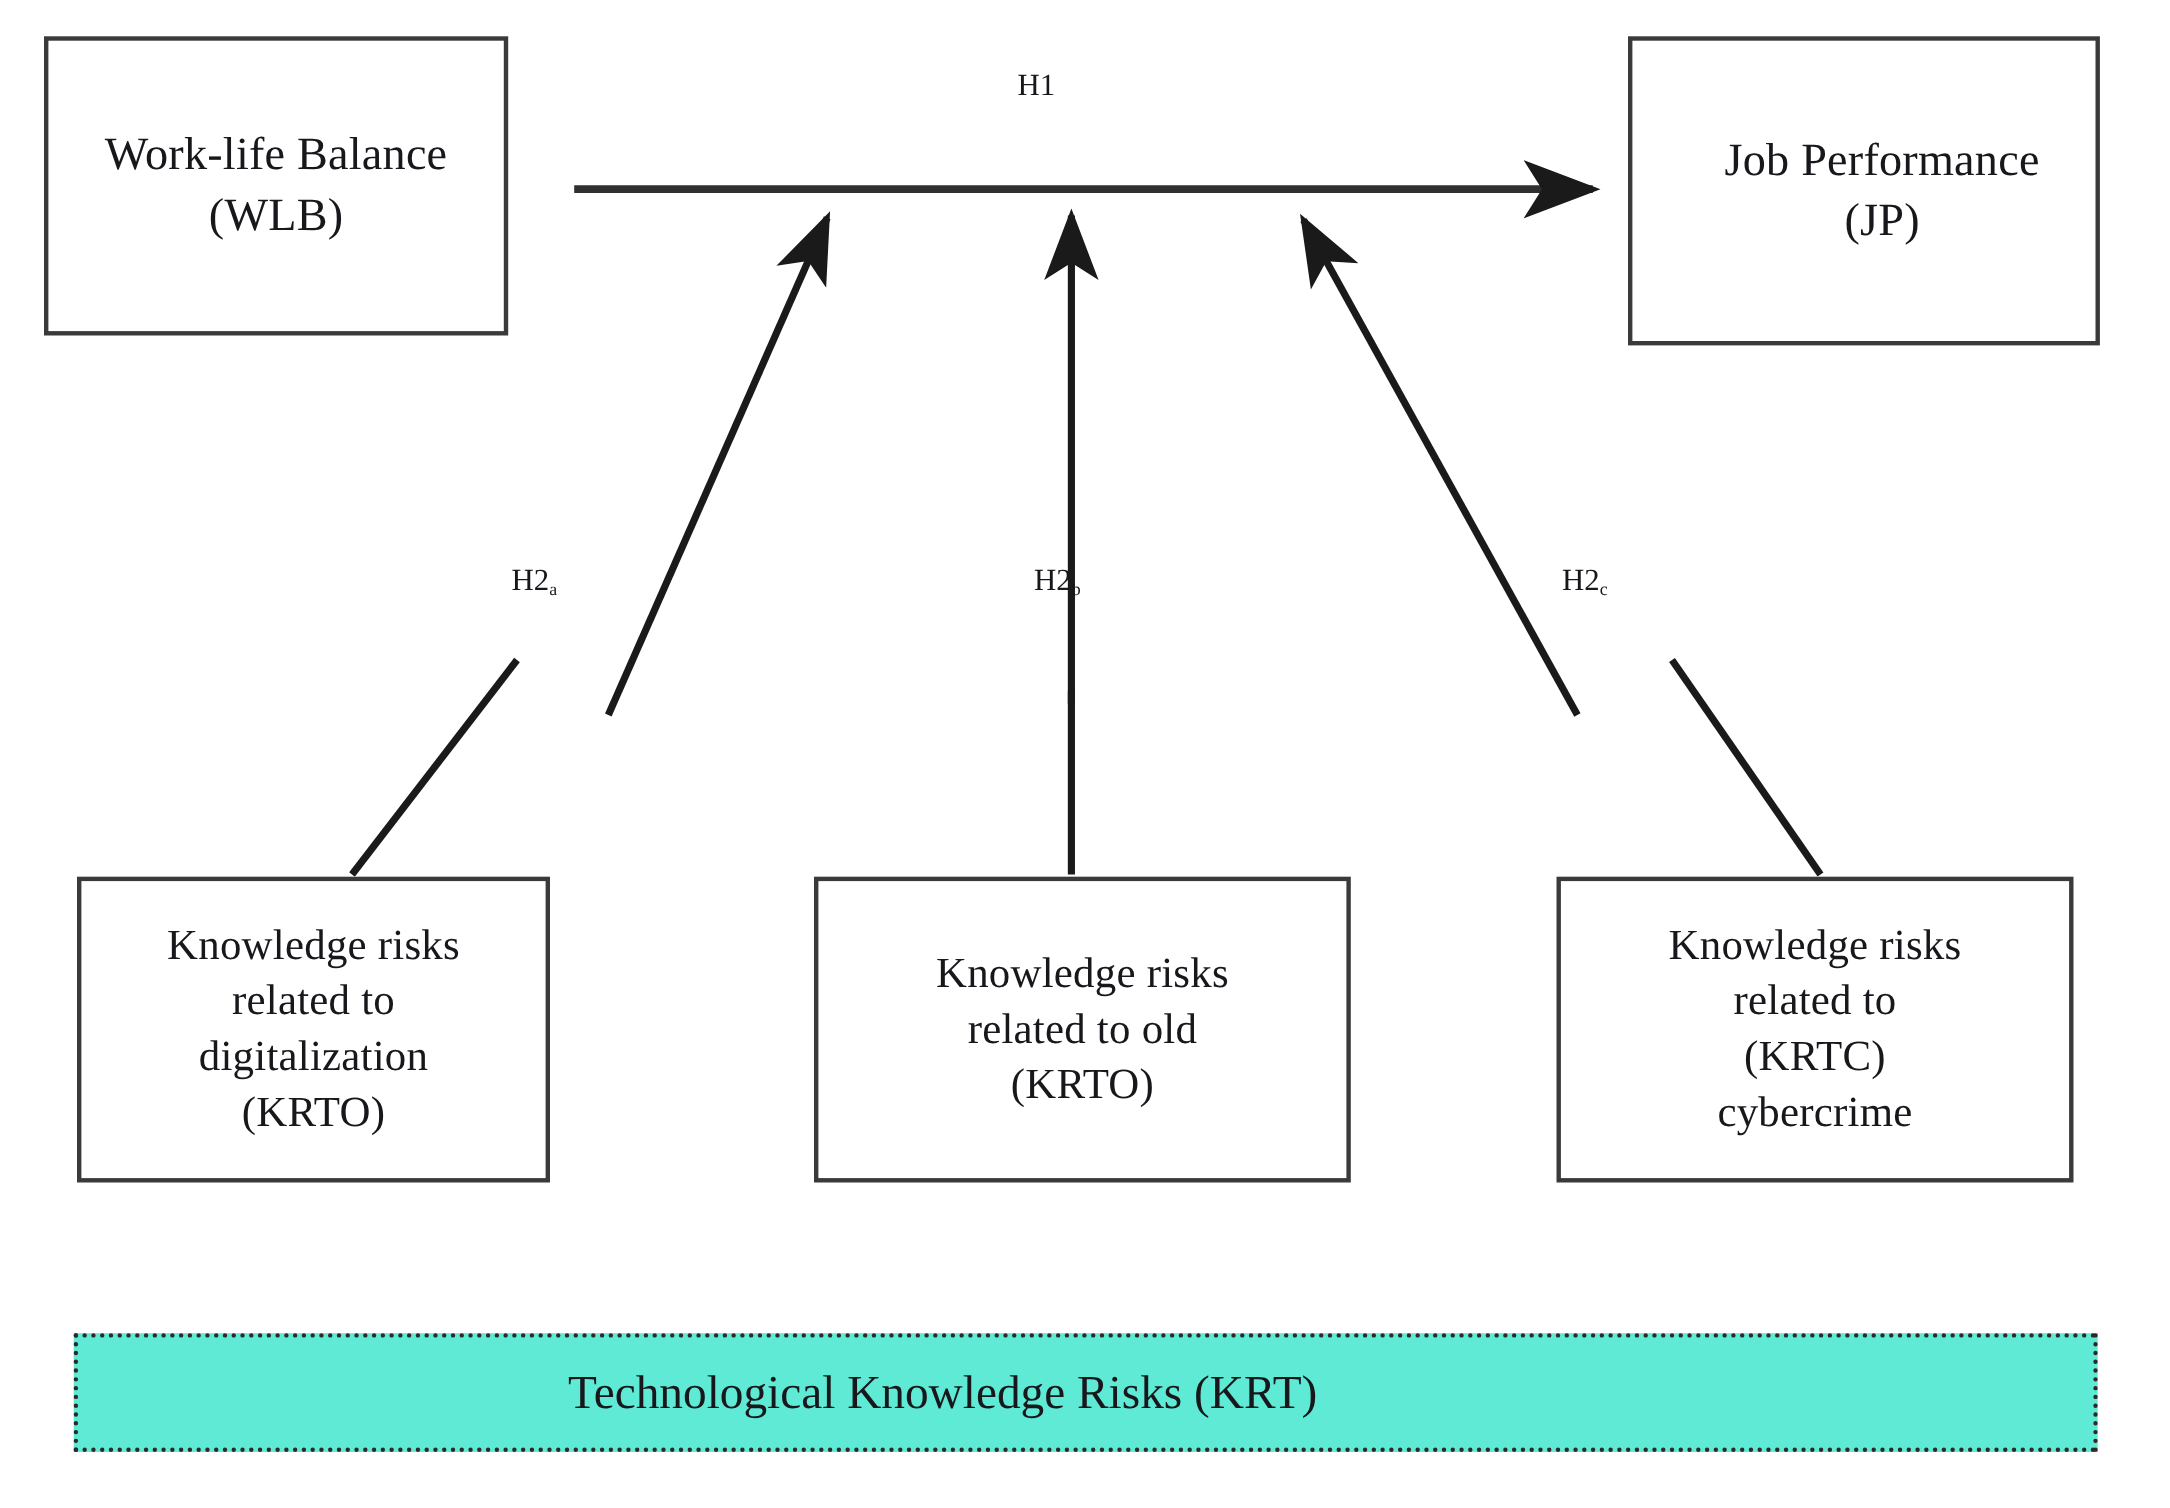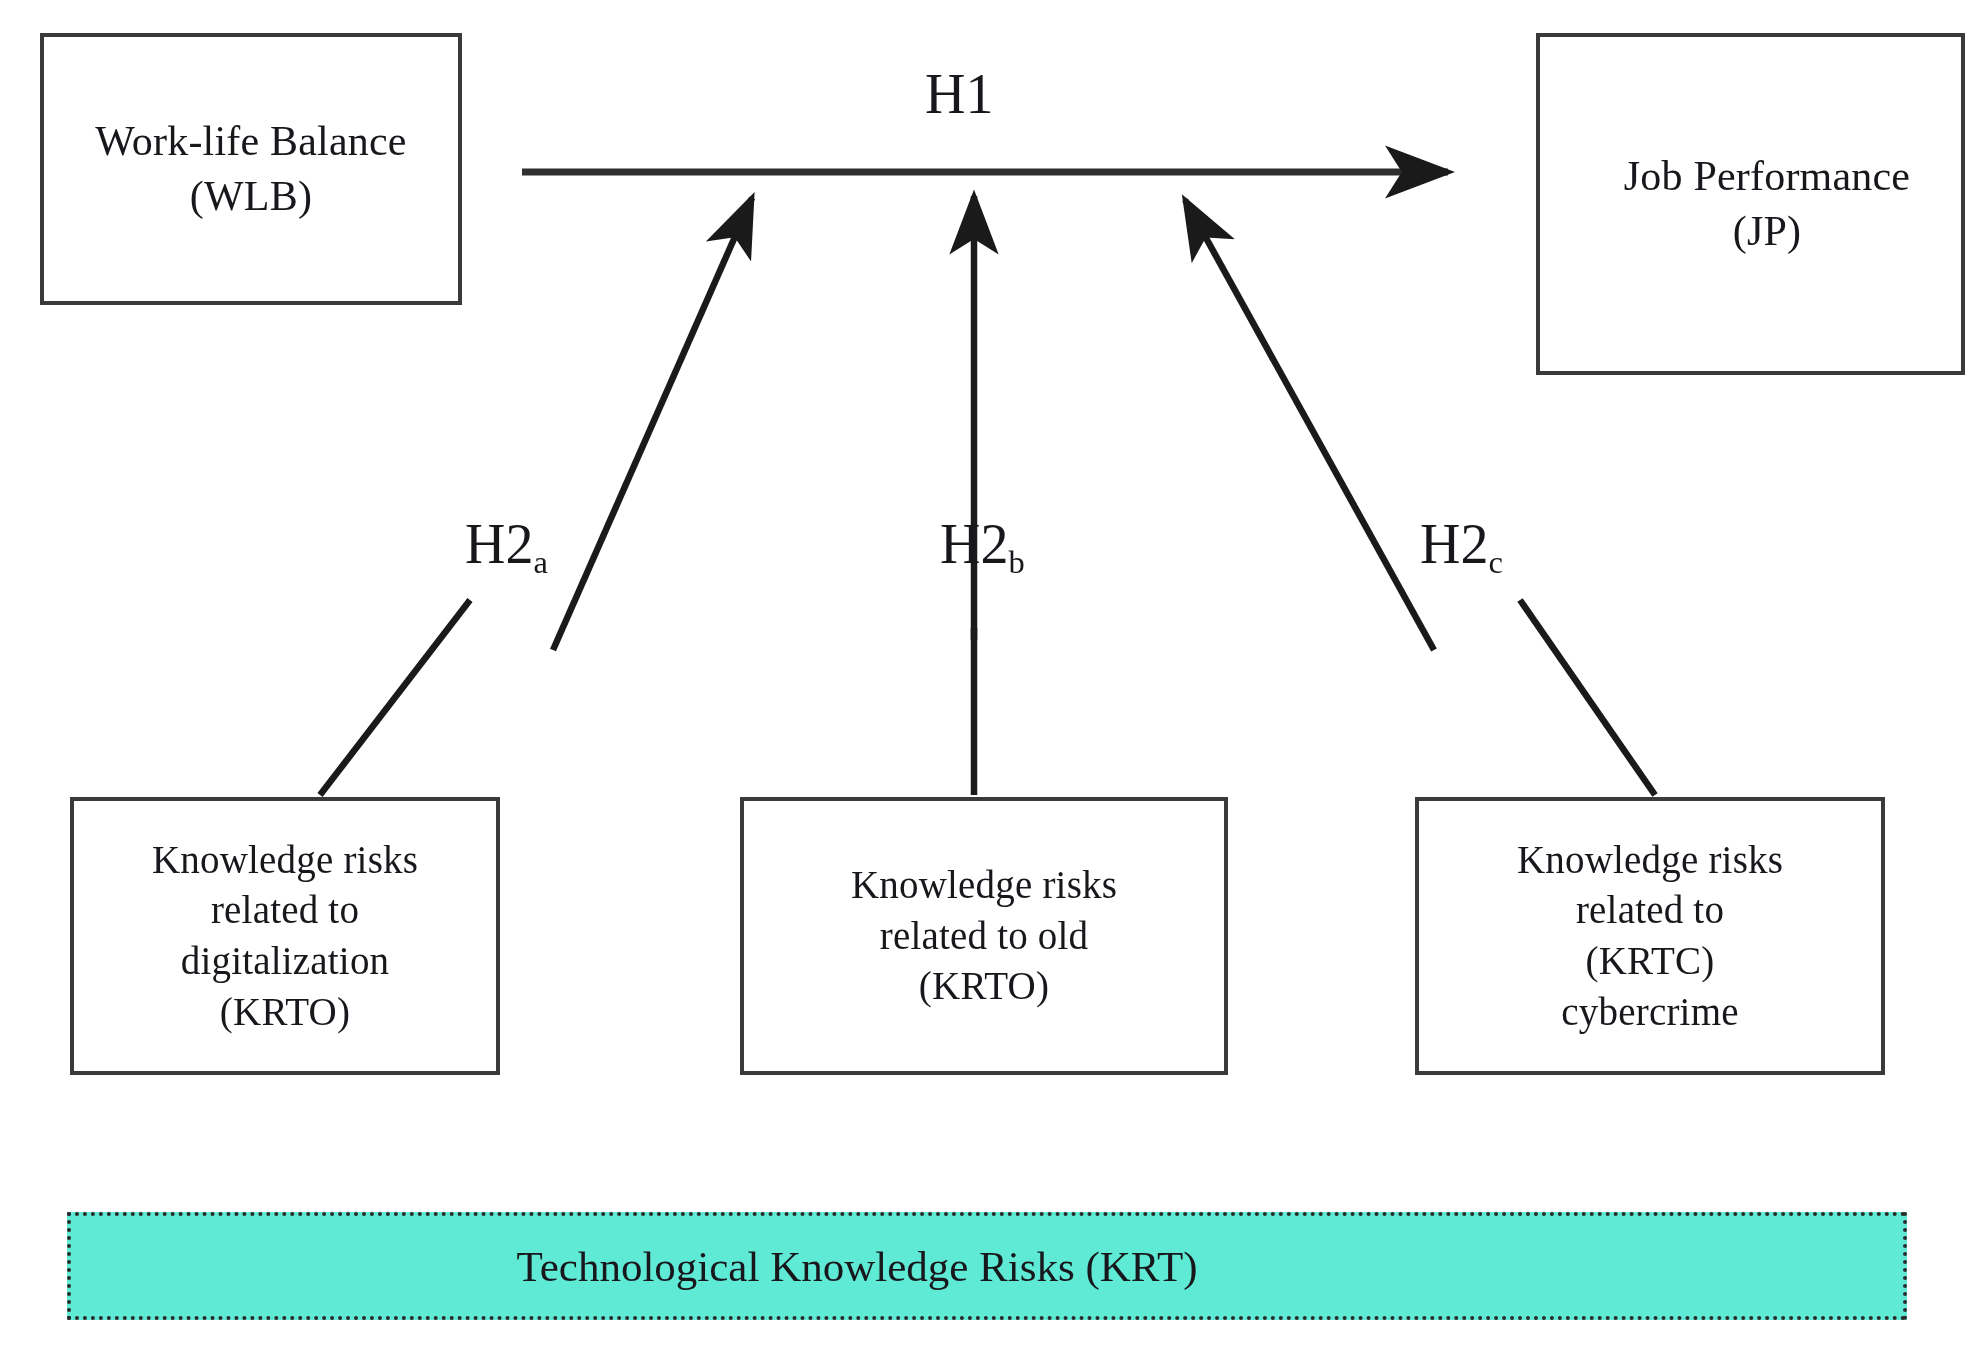--- a/index.html
+++ b/index.html
@@ -34,21 +34,21 @@
     font-size: 40px;
     letter-spacing: 0.2px;
     padding: 0 10px;
   }
 
   
   #box-wlb {
     left: 40px;  top: 33px;  width: 422px; height: 272px;
   }
   #box-jp {
-    left: 1536px; top: 33px; width: 429px; height: 342px; padding-left: 33px;
+    left: 1480px; top: 33px; width: 429px; height: 281px; padding-left: 33px;
   }
   #box-wlb .lines, #box-jp .lines { font-size: 42px; }
 
   
   #box-krtd { left: 70px;  top: 797px; width: 430px; height: 278px; }
   #box-krto { left: 740px; top: 797px; width: 488px; height: 278px; }
   #box-krtc { left: 1415px; top: 797px; width: 470px; height: 278px; }
   #box-krtd .lines, #box-krto .lines, #box-krtc .lines { font-size: 39px; }
 
   
@@ -66,21 +66,21 @@
   #box-krt .lines {
     font-size: 43px;
     color: #17171c;
     position: relative;
     left: -130px;
   }
 
   
   .hlabel {
     position: absolute;
-    font-size: 56px;
+    font-size: 28px;
     color: #17171c;
     white-space: nowrap;
     z-index: 4;
   }
   .hlabel sub {
     font-size: 0.58em;
     vertical-align: baseline;
     position: relative;
     top: 0.30em;
   }

